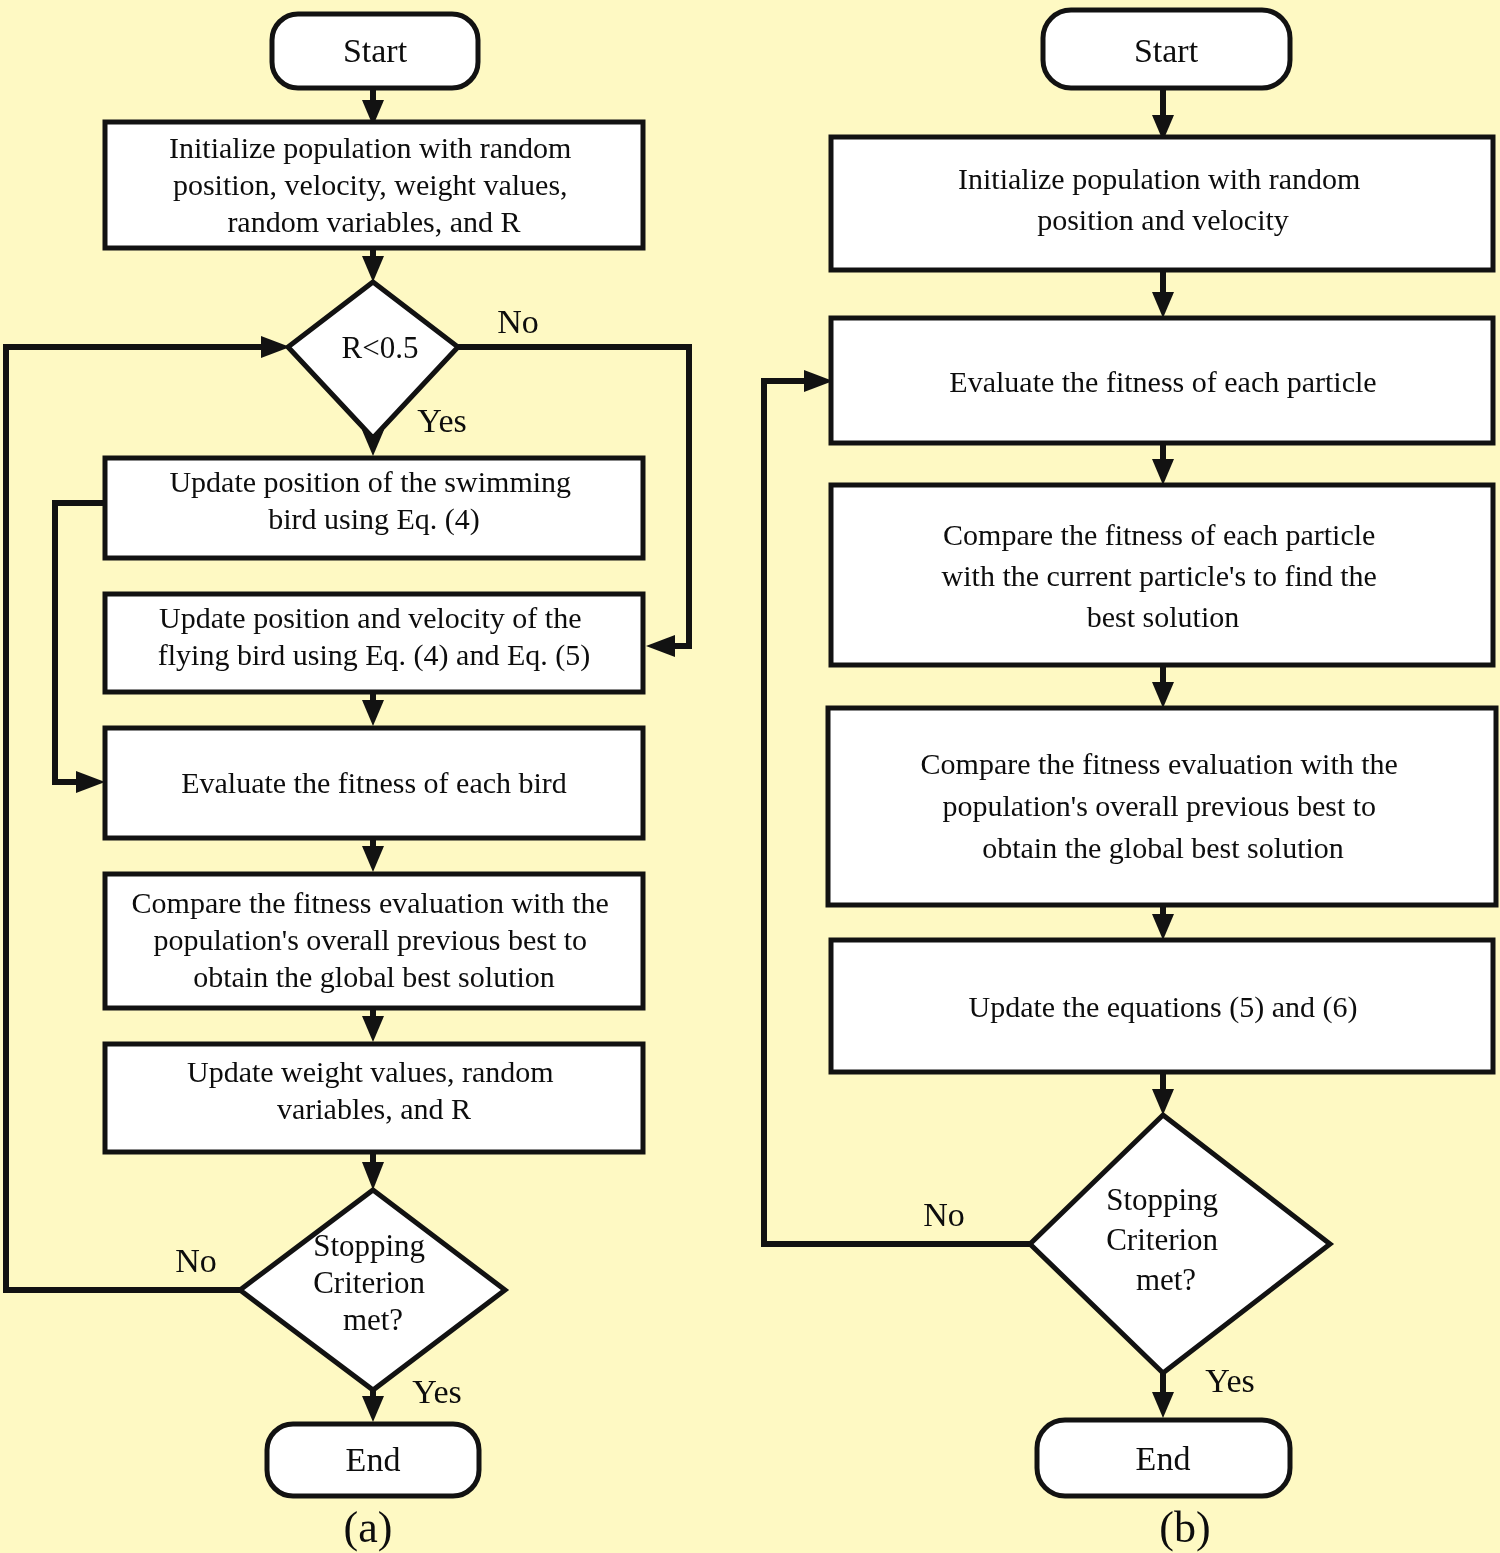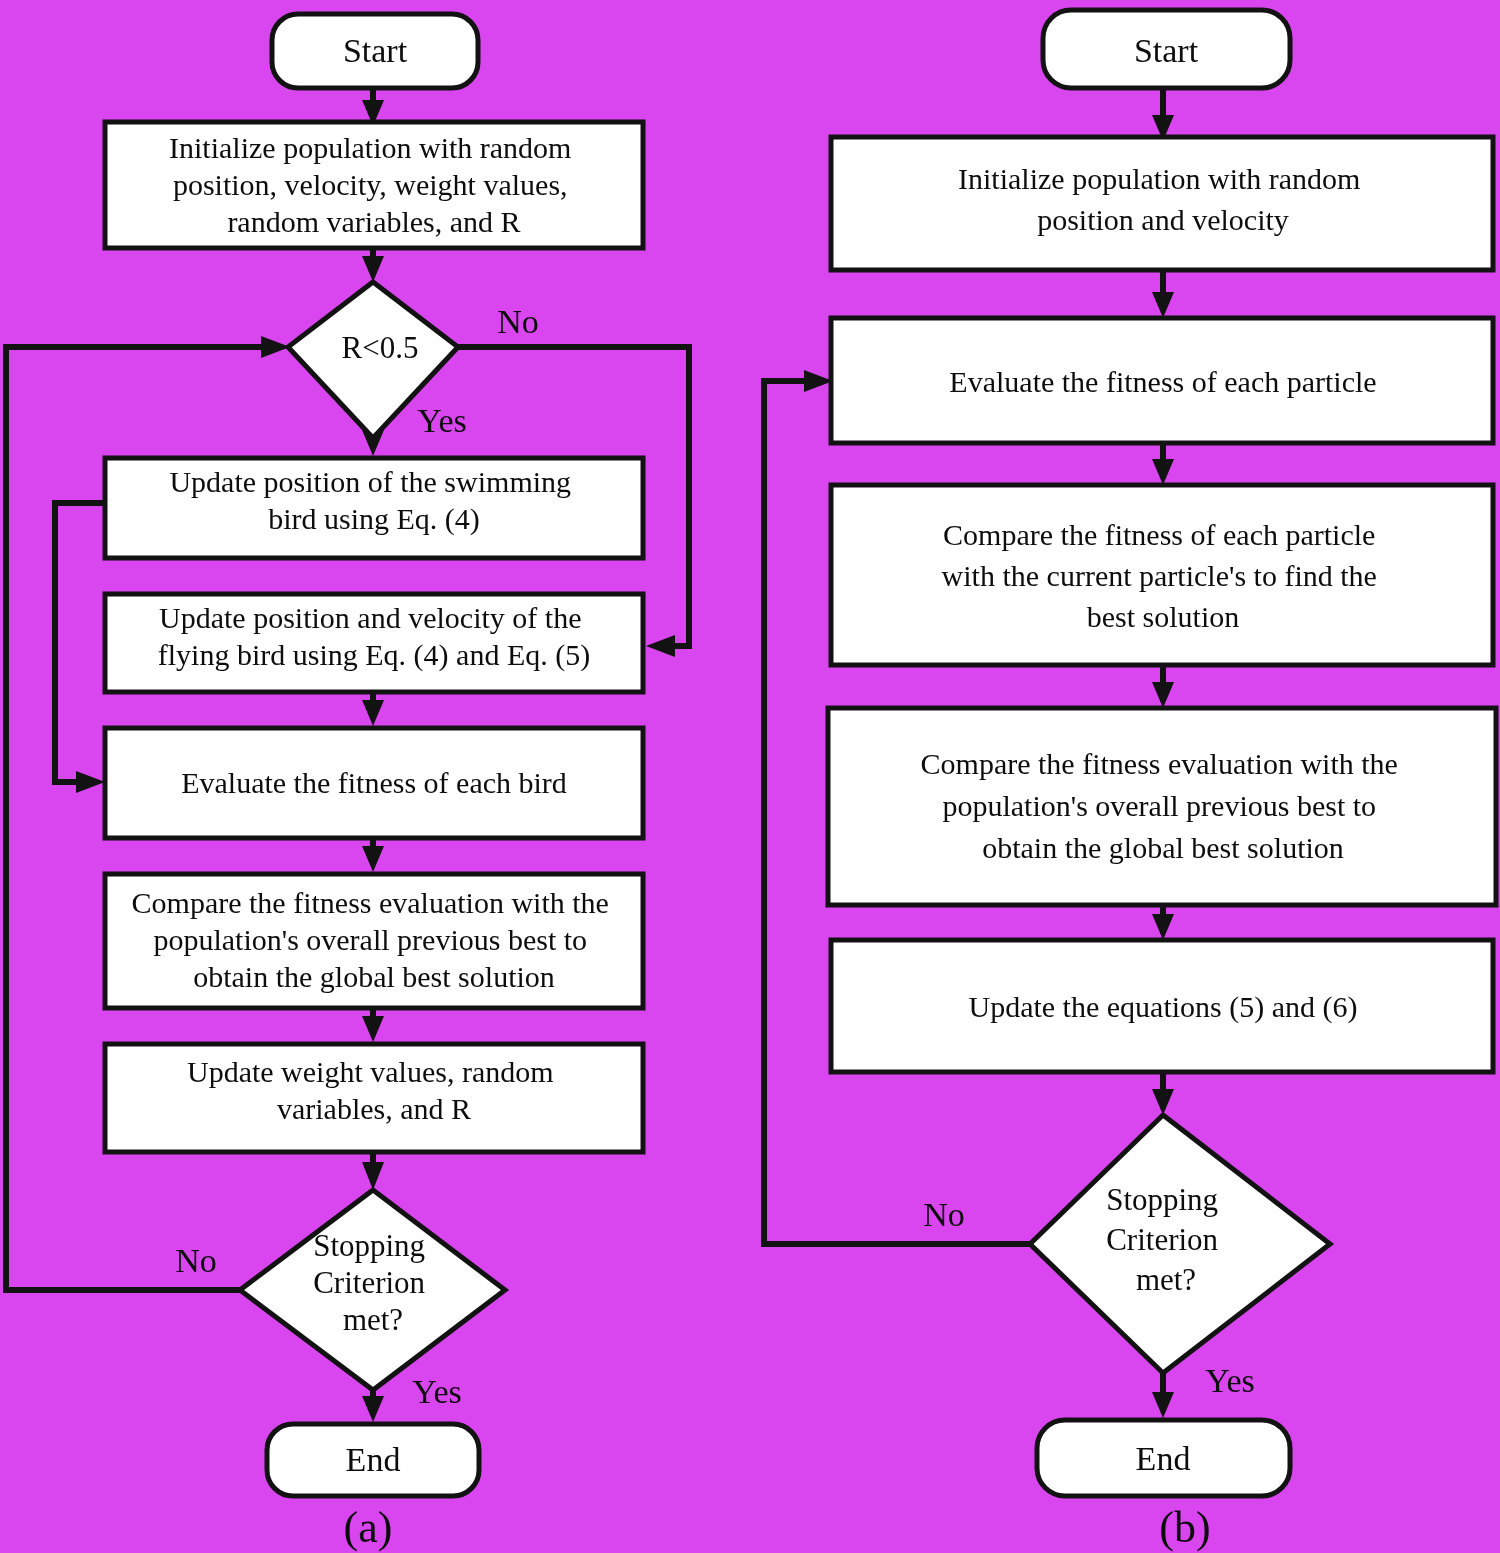--- a/index.html
+++ b/index.html
@@ -1,17 +1,17 @@
 <!DOCTYPE html>
 <html><head>
 <meta charset="utf-8">
 <style>
   html,body{margin:0;padding:0;background:#ffffff;}
   body{font-family:"Liberation Serif","DejaVu Serif",serif;}
-  #page{position:relative;width:1500px;height:1553px;background:#d946ef;overflow:hidden;}
+  #page{position:relative;width:1500px;height:1553px;background:#fef9c3;overflow:hidden;}
   svg#flow{position:absolute;left:0;top:0;width:1500px;height:1553px;}
   .shape{fill:#ffffff;stroke:#121212;stroke-width:5;}
   .conn{stroke:#121212;stroke-width:6;fill:none;stroke-linecap:butt;stroke-linejoin:miter;}
   .arrowhead{fill:#121212;}
   .boxtext{font-family:"Liberation Serif","DejaVu Serif",serif;font-size:30px;fill:#0d0d0d;text-anchor:middle;}
   .boxtext tspan{text-anchor:middle;}
   .termtext{font-family:"Liberation Serif","DejaVu Serif",serif;font-size:34px;fill:#0d0d0d;text-anchor:middle;}
   .dectext{font-family:"Liberation Serif","DejaVu Serif",serif;font-size:31px;fill:#0d0d0d;text-anchor:middle;}
   .edgelabel{font-family:"Liberation Serif","DejaVu Serif",serif;font-size:34px;fill:#0d0d0d;text-anchor:middle;}
   .caption{font-family:"Liberation Serif","DejaVu Serif",serif;font-size:44px;fill:#0d0d0d;text-anchor:middle;}

